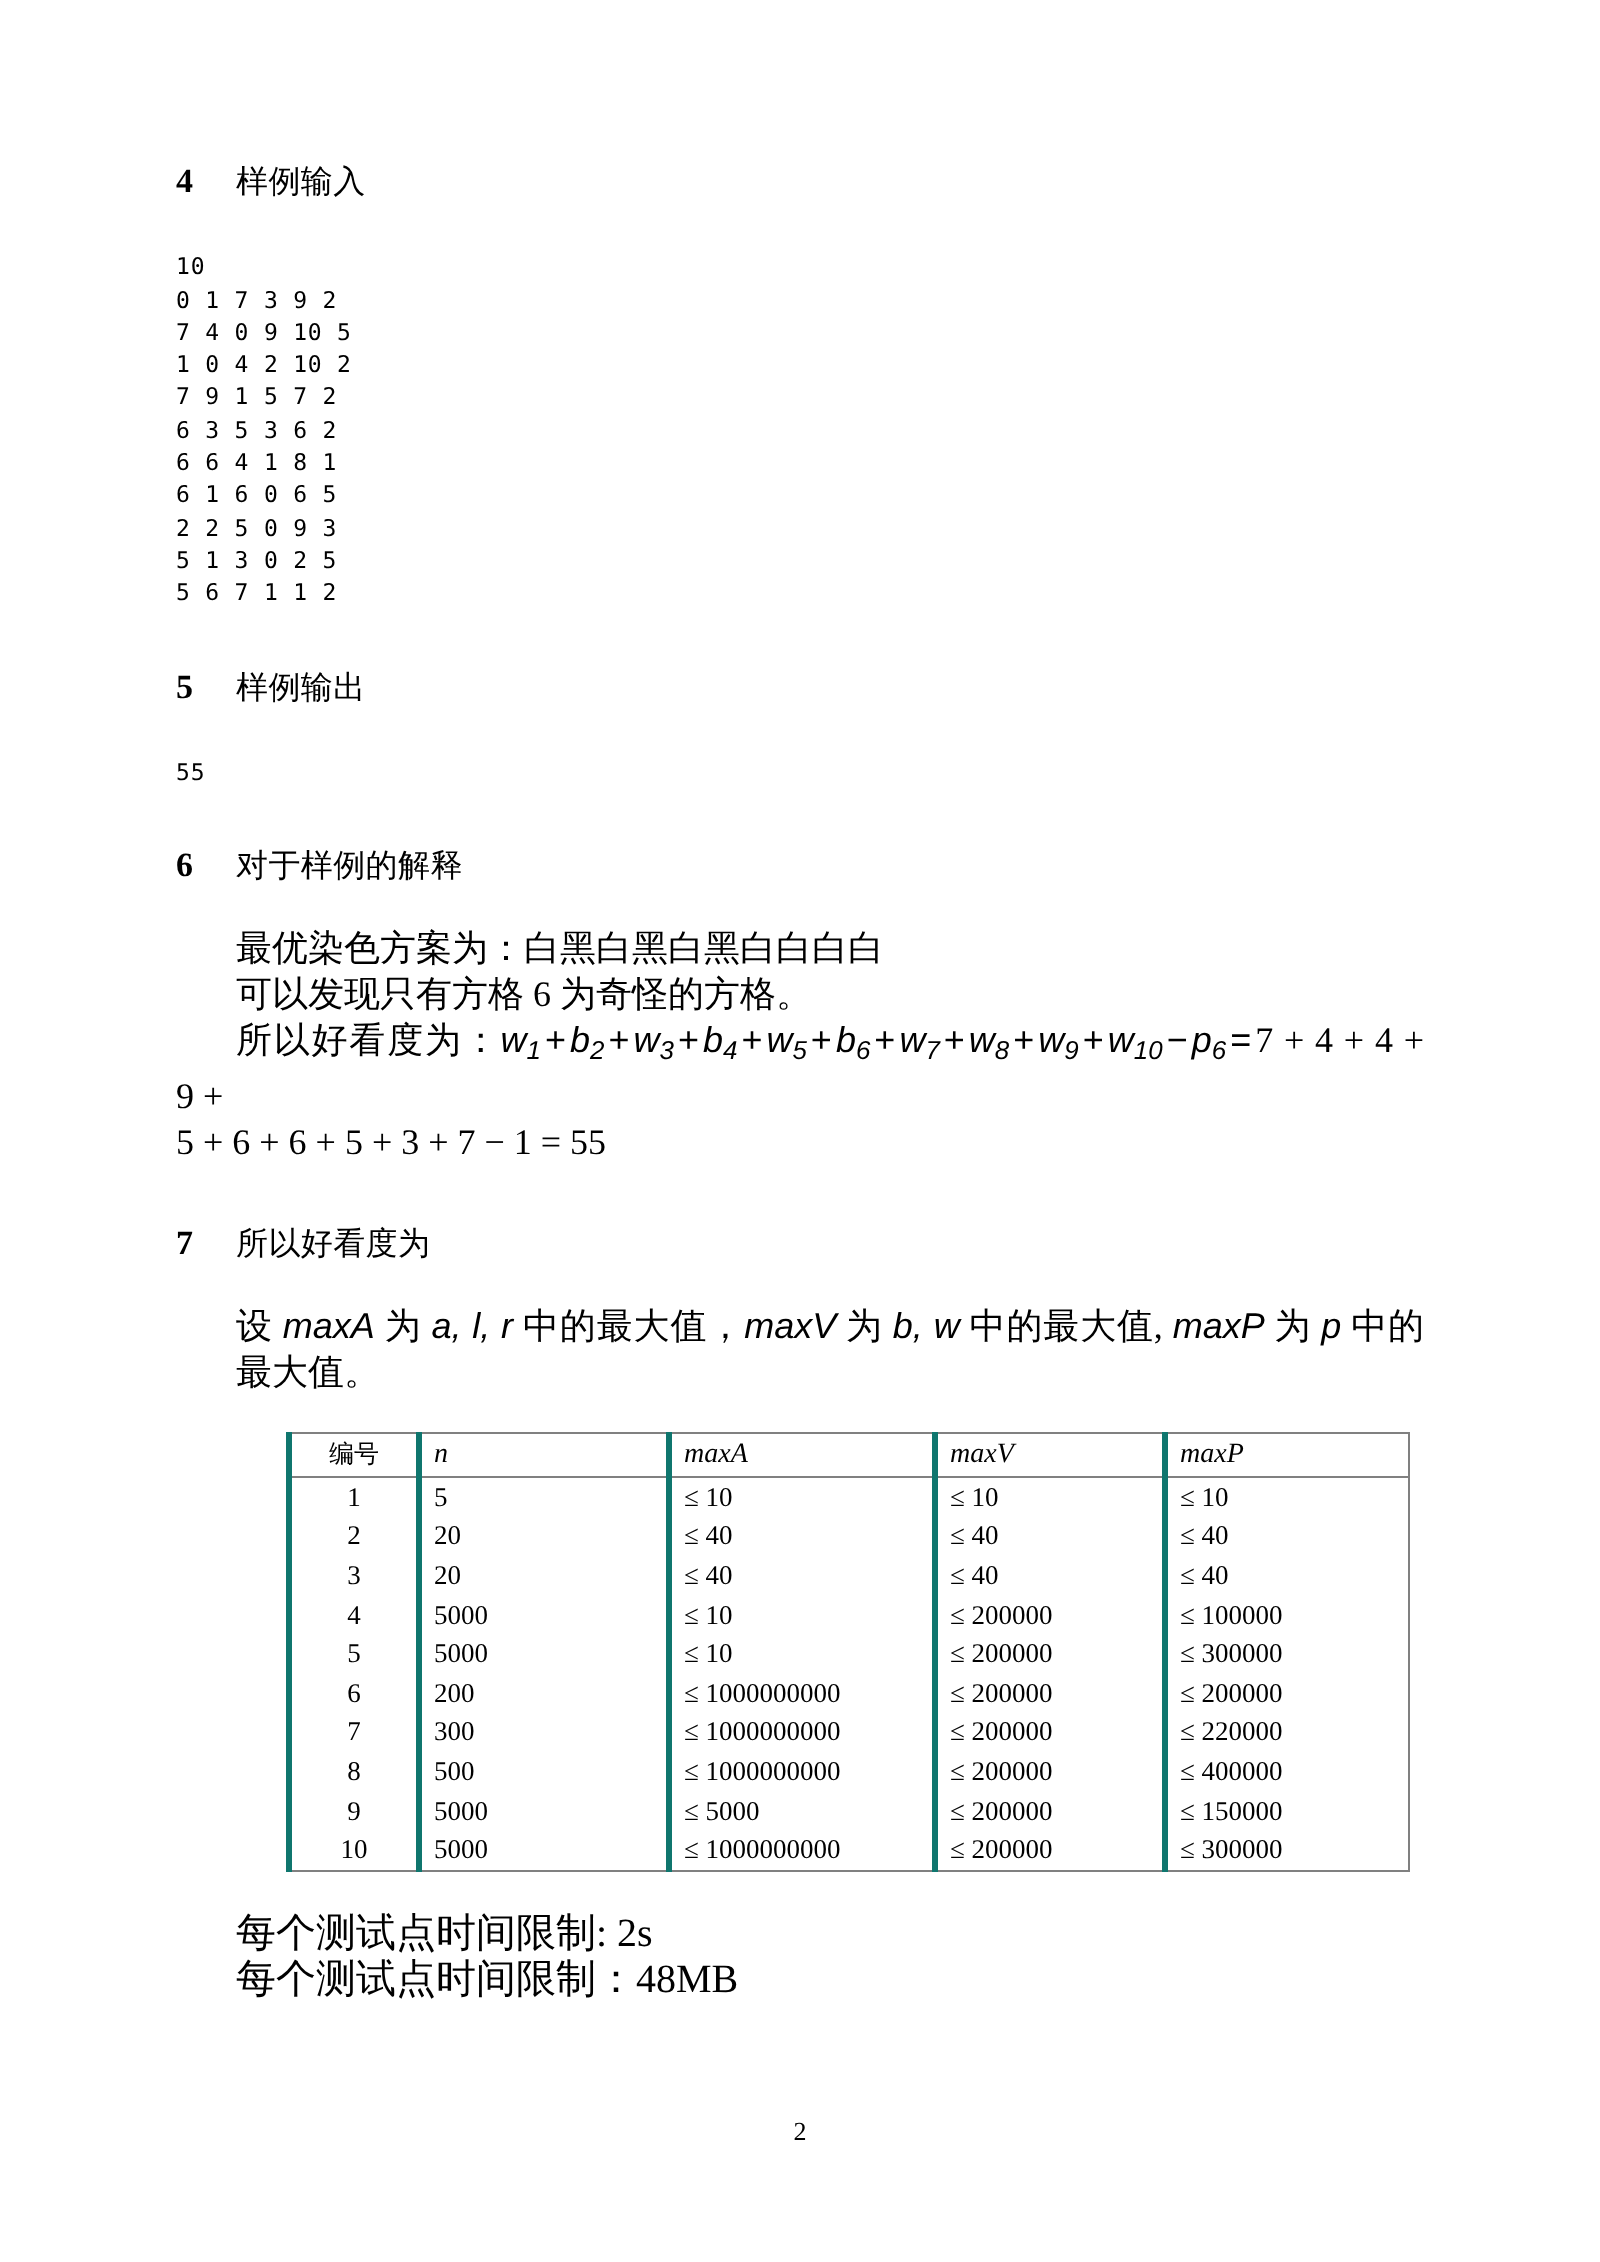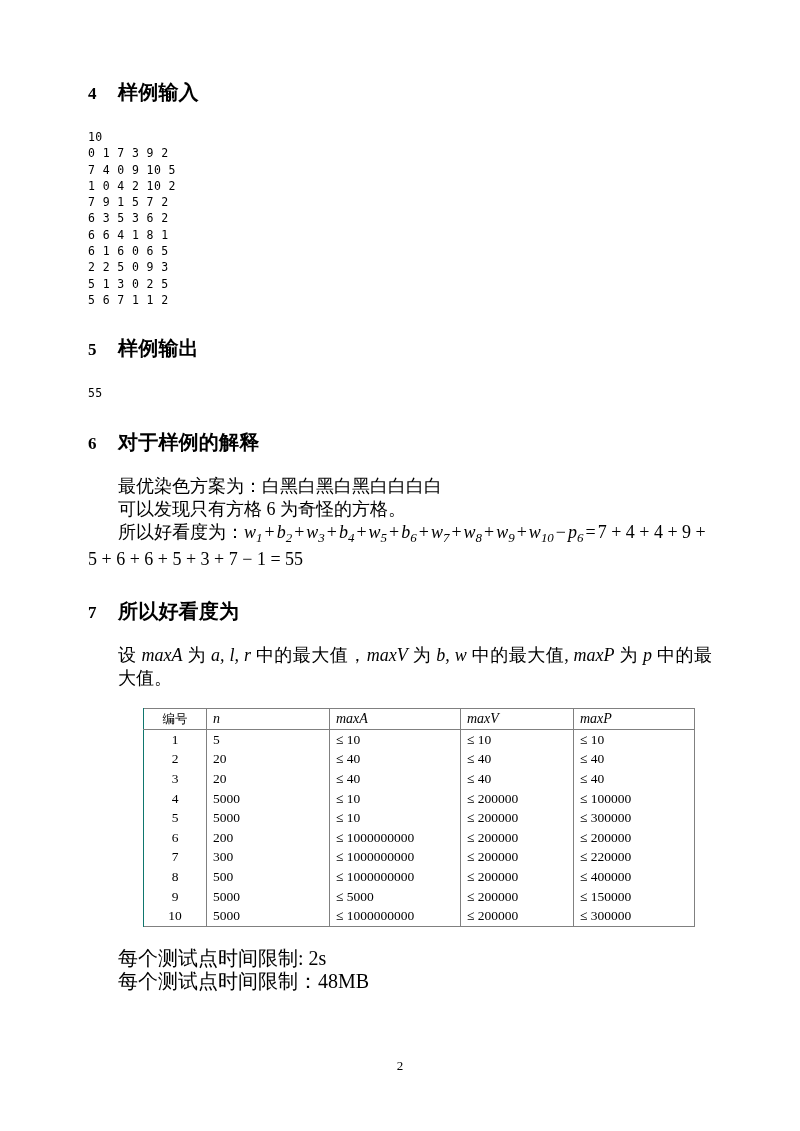--- a/index.html
+++ b/index.html
@@ -39,22 +39,22 @@
     letter-spacing: 0.2px;
   }
   .section-heading .num {
     display: inline-block;
     width: 30px;
     font-family: "Liberation Serif", "DejaVu Serif", serif;
     font-weight: bold;
   }
   .section-heading .title {
     font-family: "DejaVu Sans", "Liberation Sans", sans-serif;
-    font-weight: bold;
-    font-size: 20px;
+    font-weight: normal;
+    font-size: 16px;
   }
 
   
   .verbatim {
     font-family: "DejaVu Sans Mono", "Liberation Mono", monospace;
     font-size: 11.5px;
     line-height: 16.3px;
     white-space: pre;
     margin: 0;
     padding: 0;
@@ -66,21 +66,21 @@
     font-size: 18px;
     line-height: 23px;
     margin: 0;
     text-align: justify;
   }
   .para.indent {
     text-indent: 0;
     padding-left: 30px;
   }
   .math {
-    font-family: Liberation Serif, serif;
+    font-family: Liberation Sans, sans-serif;
     font-style: italic;
   }
   .mathup {
     font-family: "Liberation Serif", "DejaVu Serif", serif;
     font-style: normal;
   }
   .math sub {
     font-style: italic;
     font-size: 0.72em;
     vertical-align: -0.28em;
@@ -91,21 +91,21 @@
   }
 
   
   .range-table {
     border-collapse: collapse;
     font-size: 13.5px;
     margin-left: 55px;
     border: 1px solid #808080;
   }
   .range-table td, .range-table th {
-    border-left: 1px solid #0f766e;
+    border-left: 3px solid #0f766e;
     border-right: 1px solid #808080;
     padding: 1px 6px;
     font-weight: normal;
     text-align: left;
     line-height: 17.6px;
     vertical-align: baseline;
   }
   .range-table thead th {
     border-bottom: 1px solid #808080;
   }

